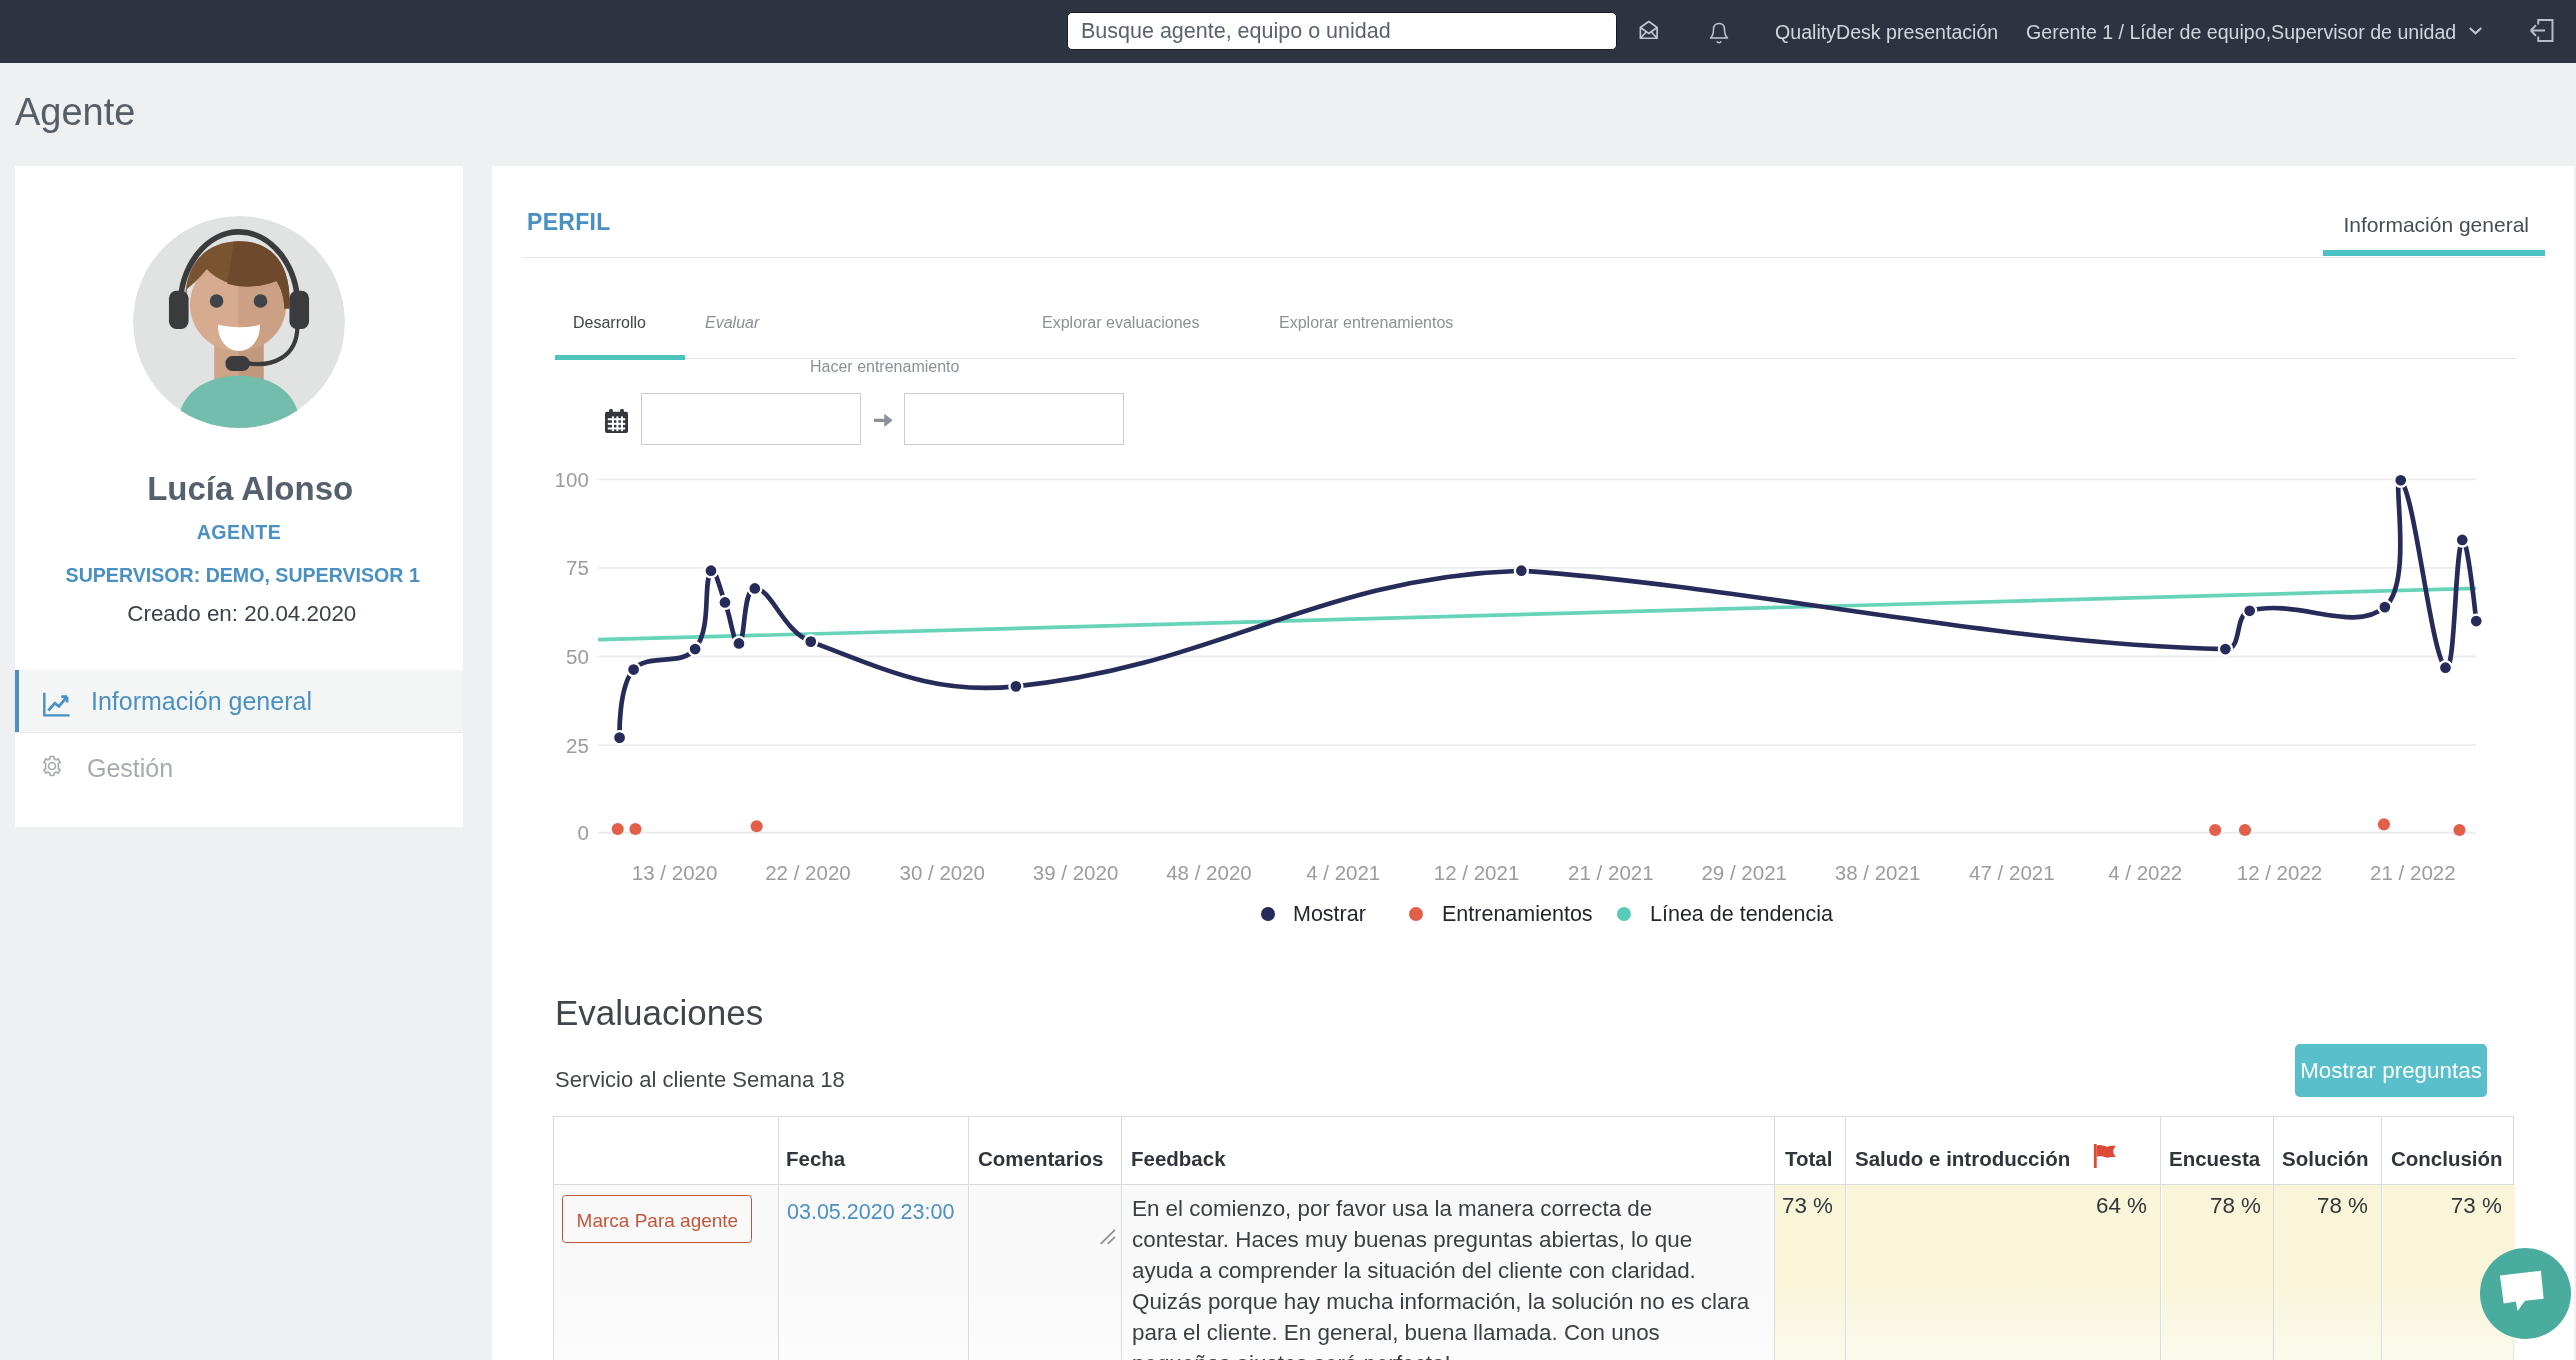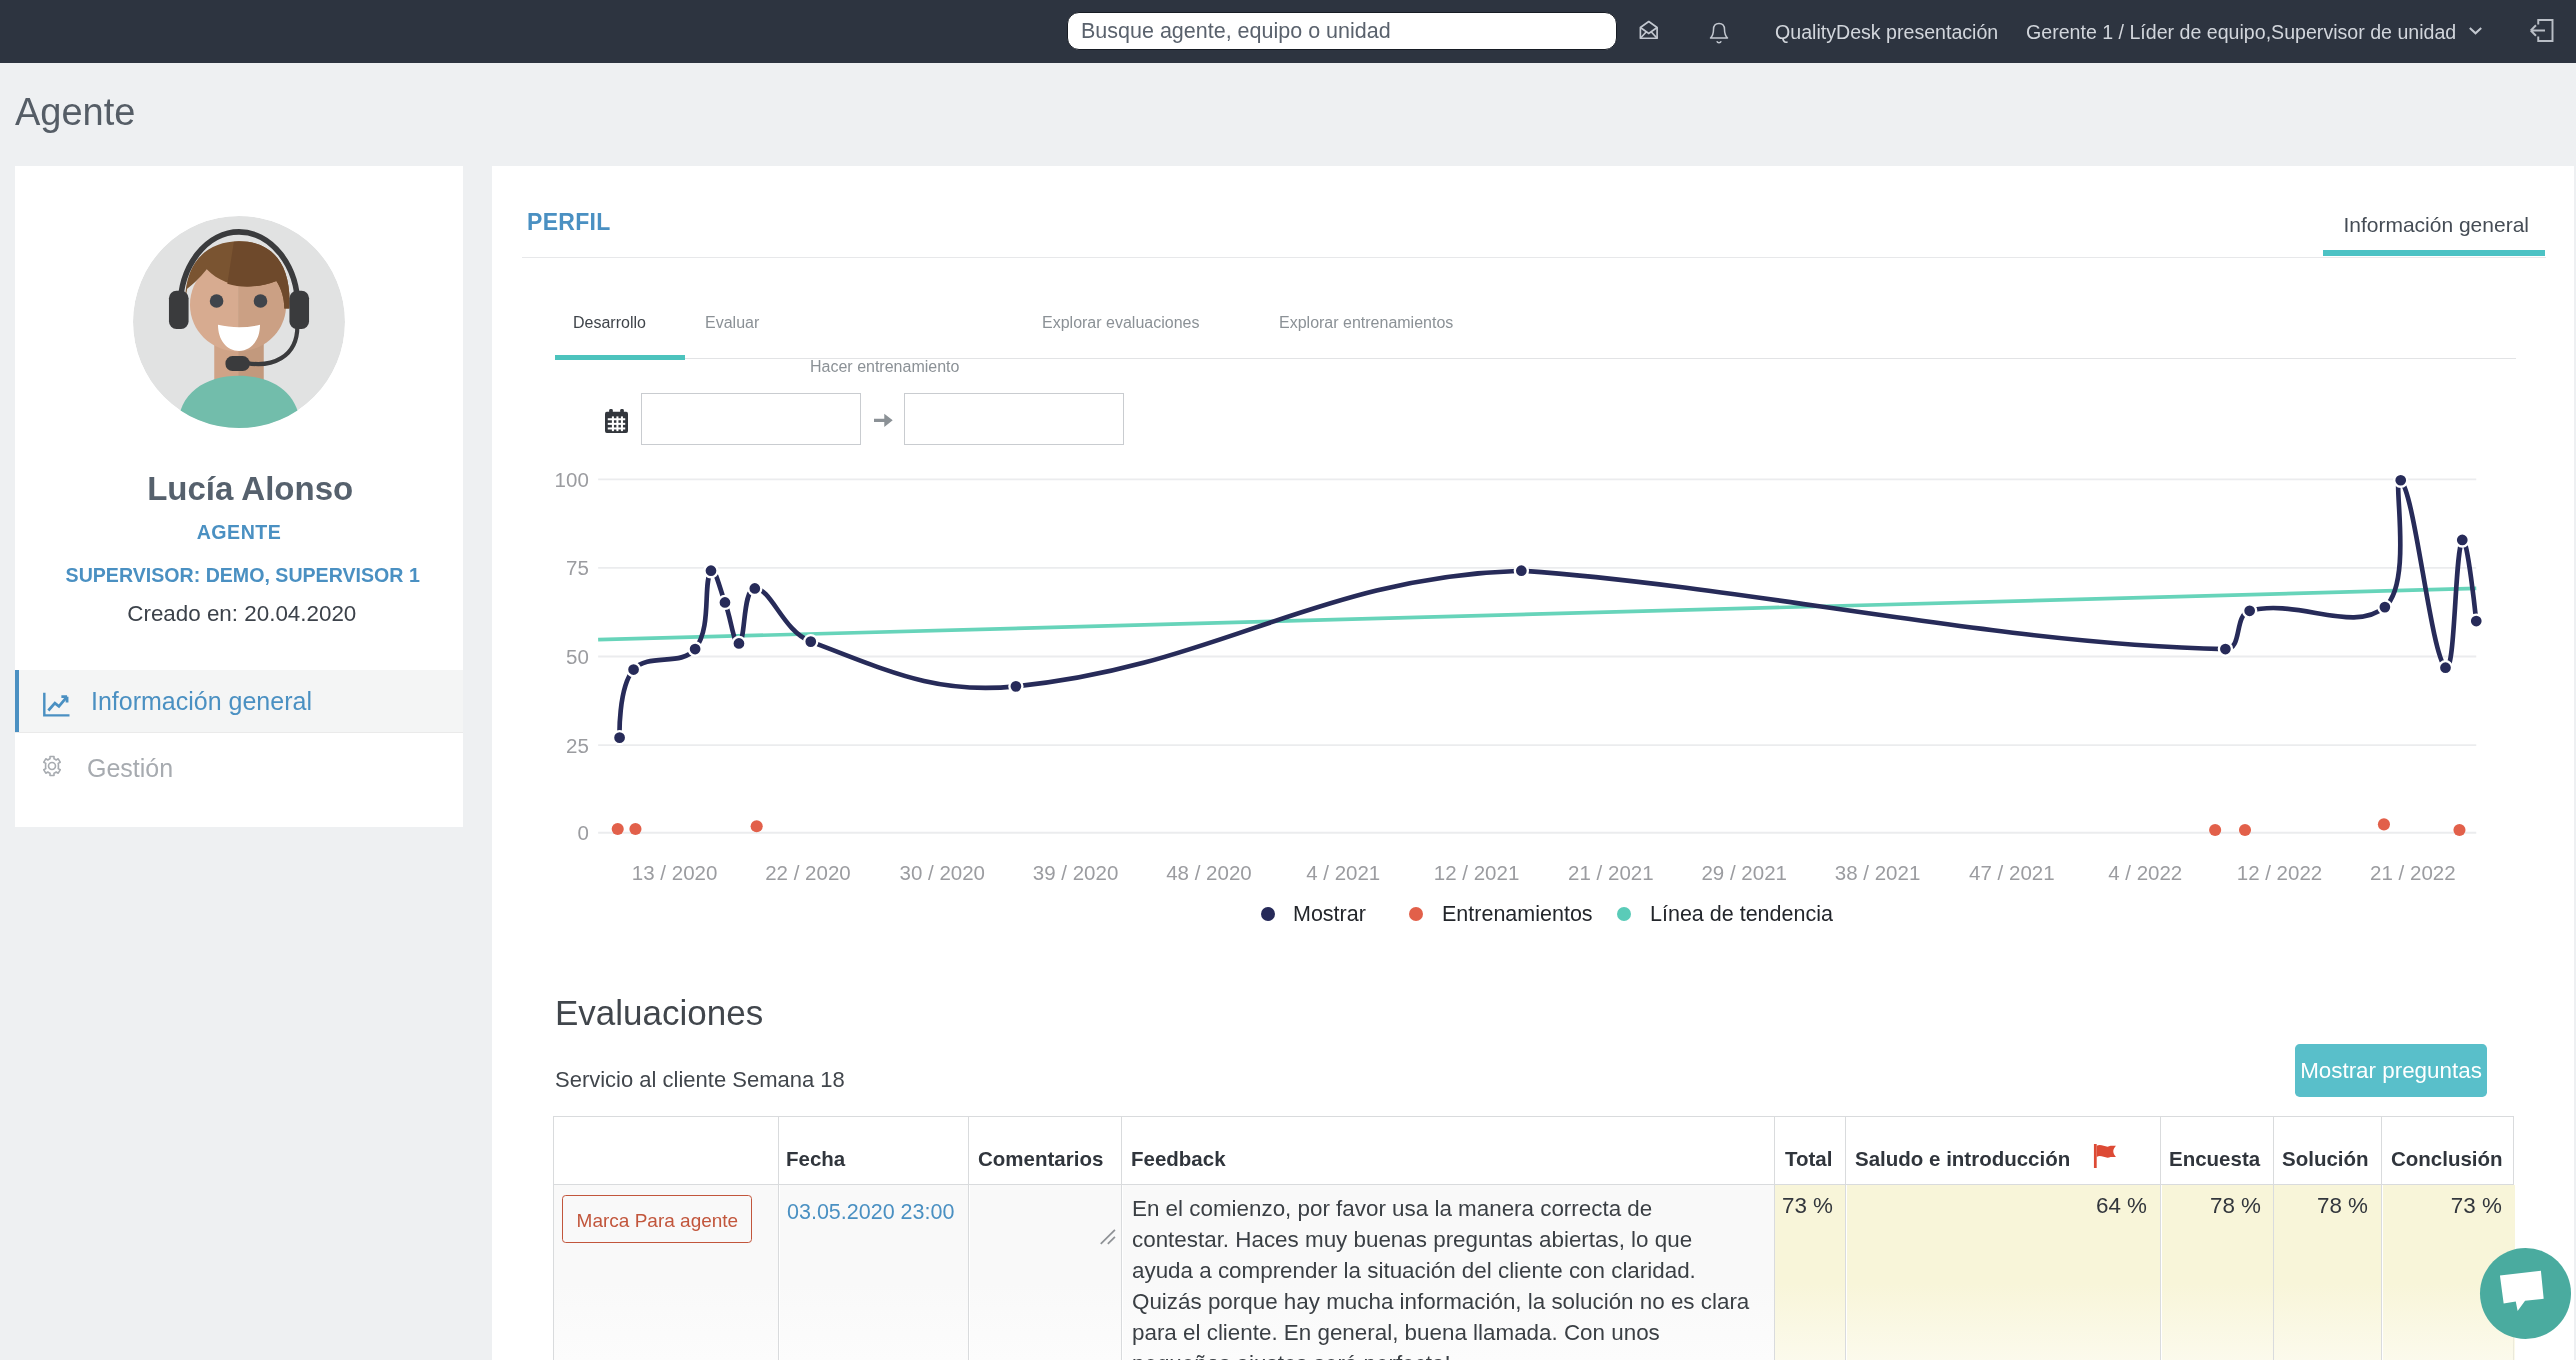--- a/index.html
+++ b/index.html
@@ -1,21 +1,21 @@
 <!DOCTYPE html>
 <html style="font-size:15px"><head>
 <meta charset="utf-8">
 <style>
 * { margin:0; padding:0; box-sizing:border-box; }
 html,body { width:2576px; height:1360px; overflow:hidden; }
 body { font-family:"Liberation Sans", sans-serif; background:#eef0f2; position:relative; }
 
 
 #navbar { position:absolute; left:0; top:0; width:2576px; height:63px; background:#2d3440; }
-#search { position:absolute; left:1067px; top:12px; width:550px; height:38px; background:#fff; border:1.9px solid #171c24; border-radius:12px; font-size:21.5px; color:#5a626d; padding-left:13px; font-family:"Liberation Sans", sans-serif; }
+#search { position:absolute; left:1067px; top:12px; width:550px; height:38px; background:#fff; border:1.9px solid #171c24; border-radius:5px; font-size:21.5px; color:#5a626d; padding-left:13px; font-family:"Liberation Sans", sans-serif; }
 #search::placeholder { color:#5a626d; opacity:1; }
 .navtext { position:absolute; top:0; height:63px; line-height:64px; color:#d2d6dc; font-size:19.6px; white-space:nowrap; }
 .navico { position:absolute; }
 
 
 #h-agente { position:absolute; left:15px; top:91px; font-size:38px; color:#555d66; }
 
 
 #sidebar { position:absolute; left:15px; top:166px; width:448px; height:661px; background:#fff; }
 #avatar { position:absolute; left:118px; top:50px; }
@@ -139,21 +139,21 @@
   </div>
 </div>
 
 <div id="main">
   <div id="perfil">PERFIL</div>
   <div id="tab-info">Información general</div>
   <div id="hdr-line"></div>
   <div id="hdr-teal"></div>
 
   <span class="tab" style="left:81px; color:#3f444a;">Desarrollo</span>
-  <span class="tab" style="left:213px;">Evaluar</span>
+  <span class="tab" style="left:213px;font-style:italic;">Evaluar</span>
   <span class="tab" style="left:318px;margin-top:44px;">Hacer entrenamiento</span>
   <span class="tab" style="left:550px;">Explorar evaluaciones</span>
   <span class="tab" style="left:787px;">Explorar entrenamientos</span>
   <div id="tabs-line"></div>
   <div id="tab-active-bar"></div>
 
   <svg style="position:absolute; left:113px; top:243px;" width="23" height="24" viewBox="0 0 25 26" fill="#33373d">
     <rect x="0" y="3" width="25" height="23" rx="2"></rect>
     <rect x="4.5" y="0" width="4" height="7" rx="1.5"></rect>
     <rect x="16.5" y="0" width="4" height="7" rx="1.5"></rect>

